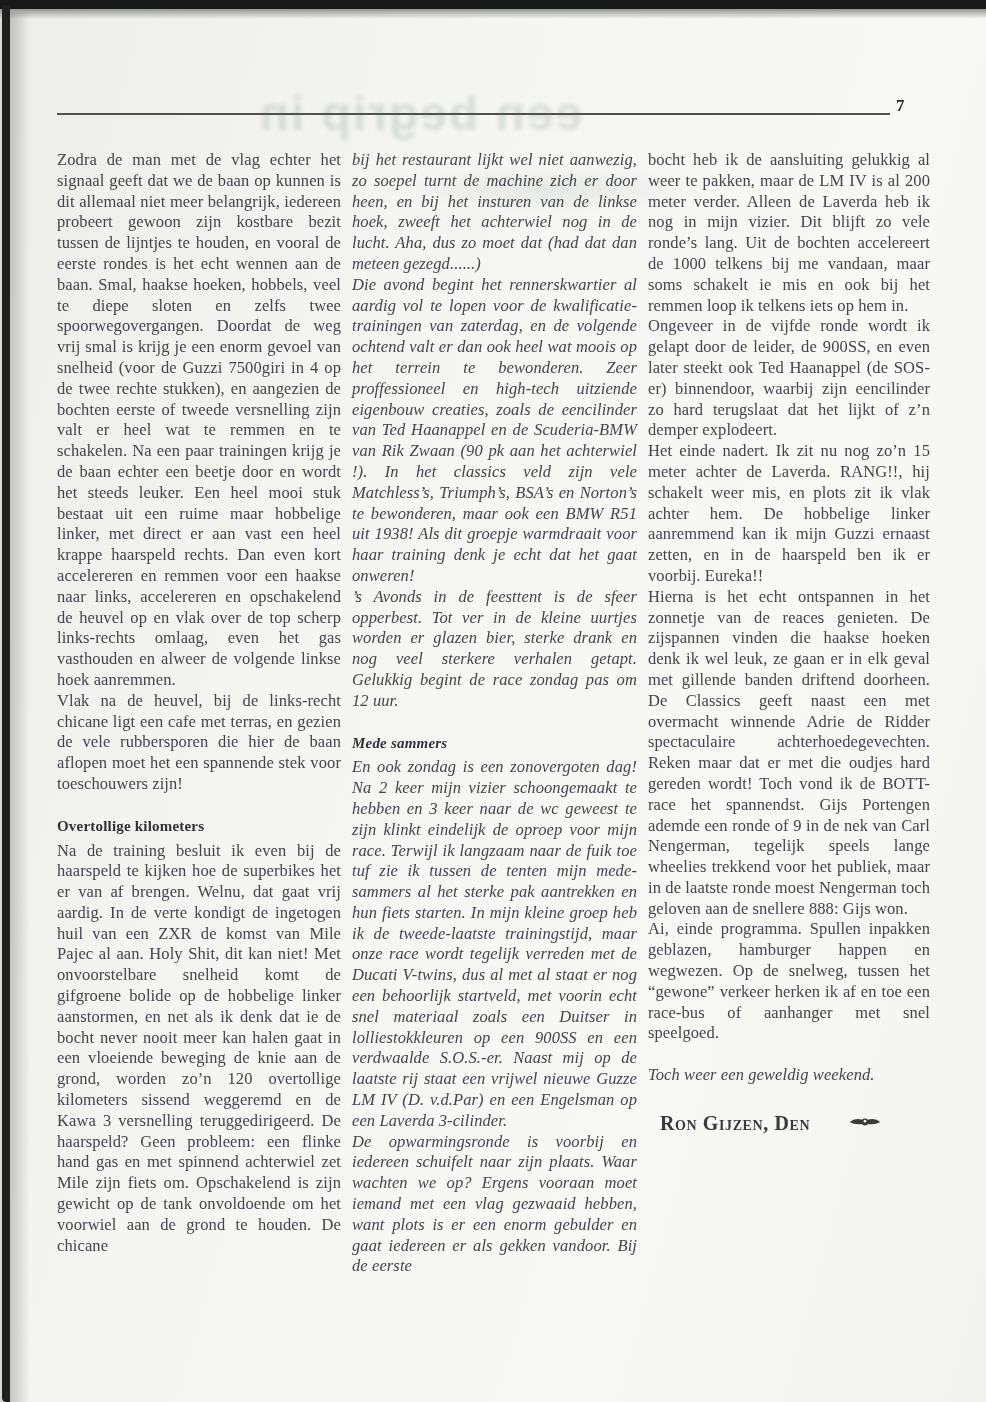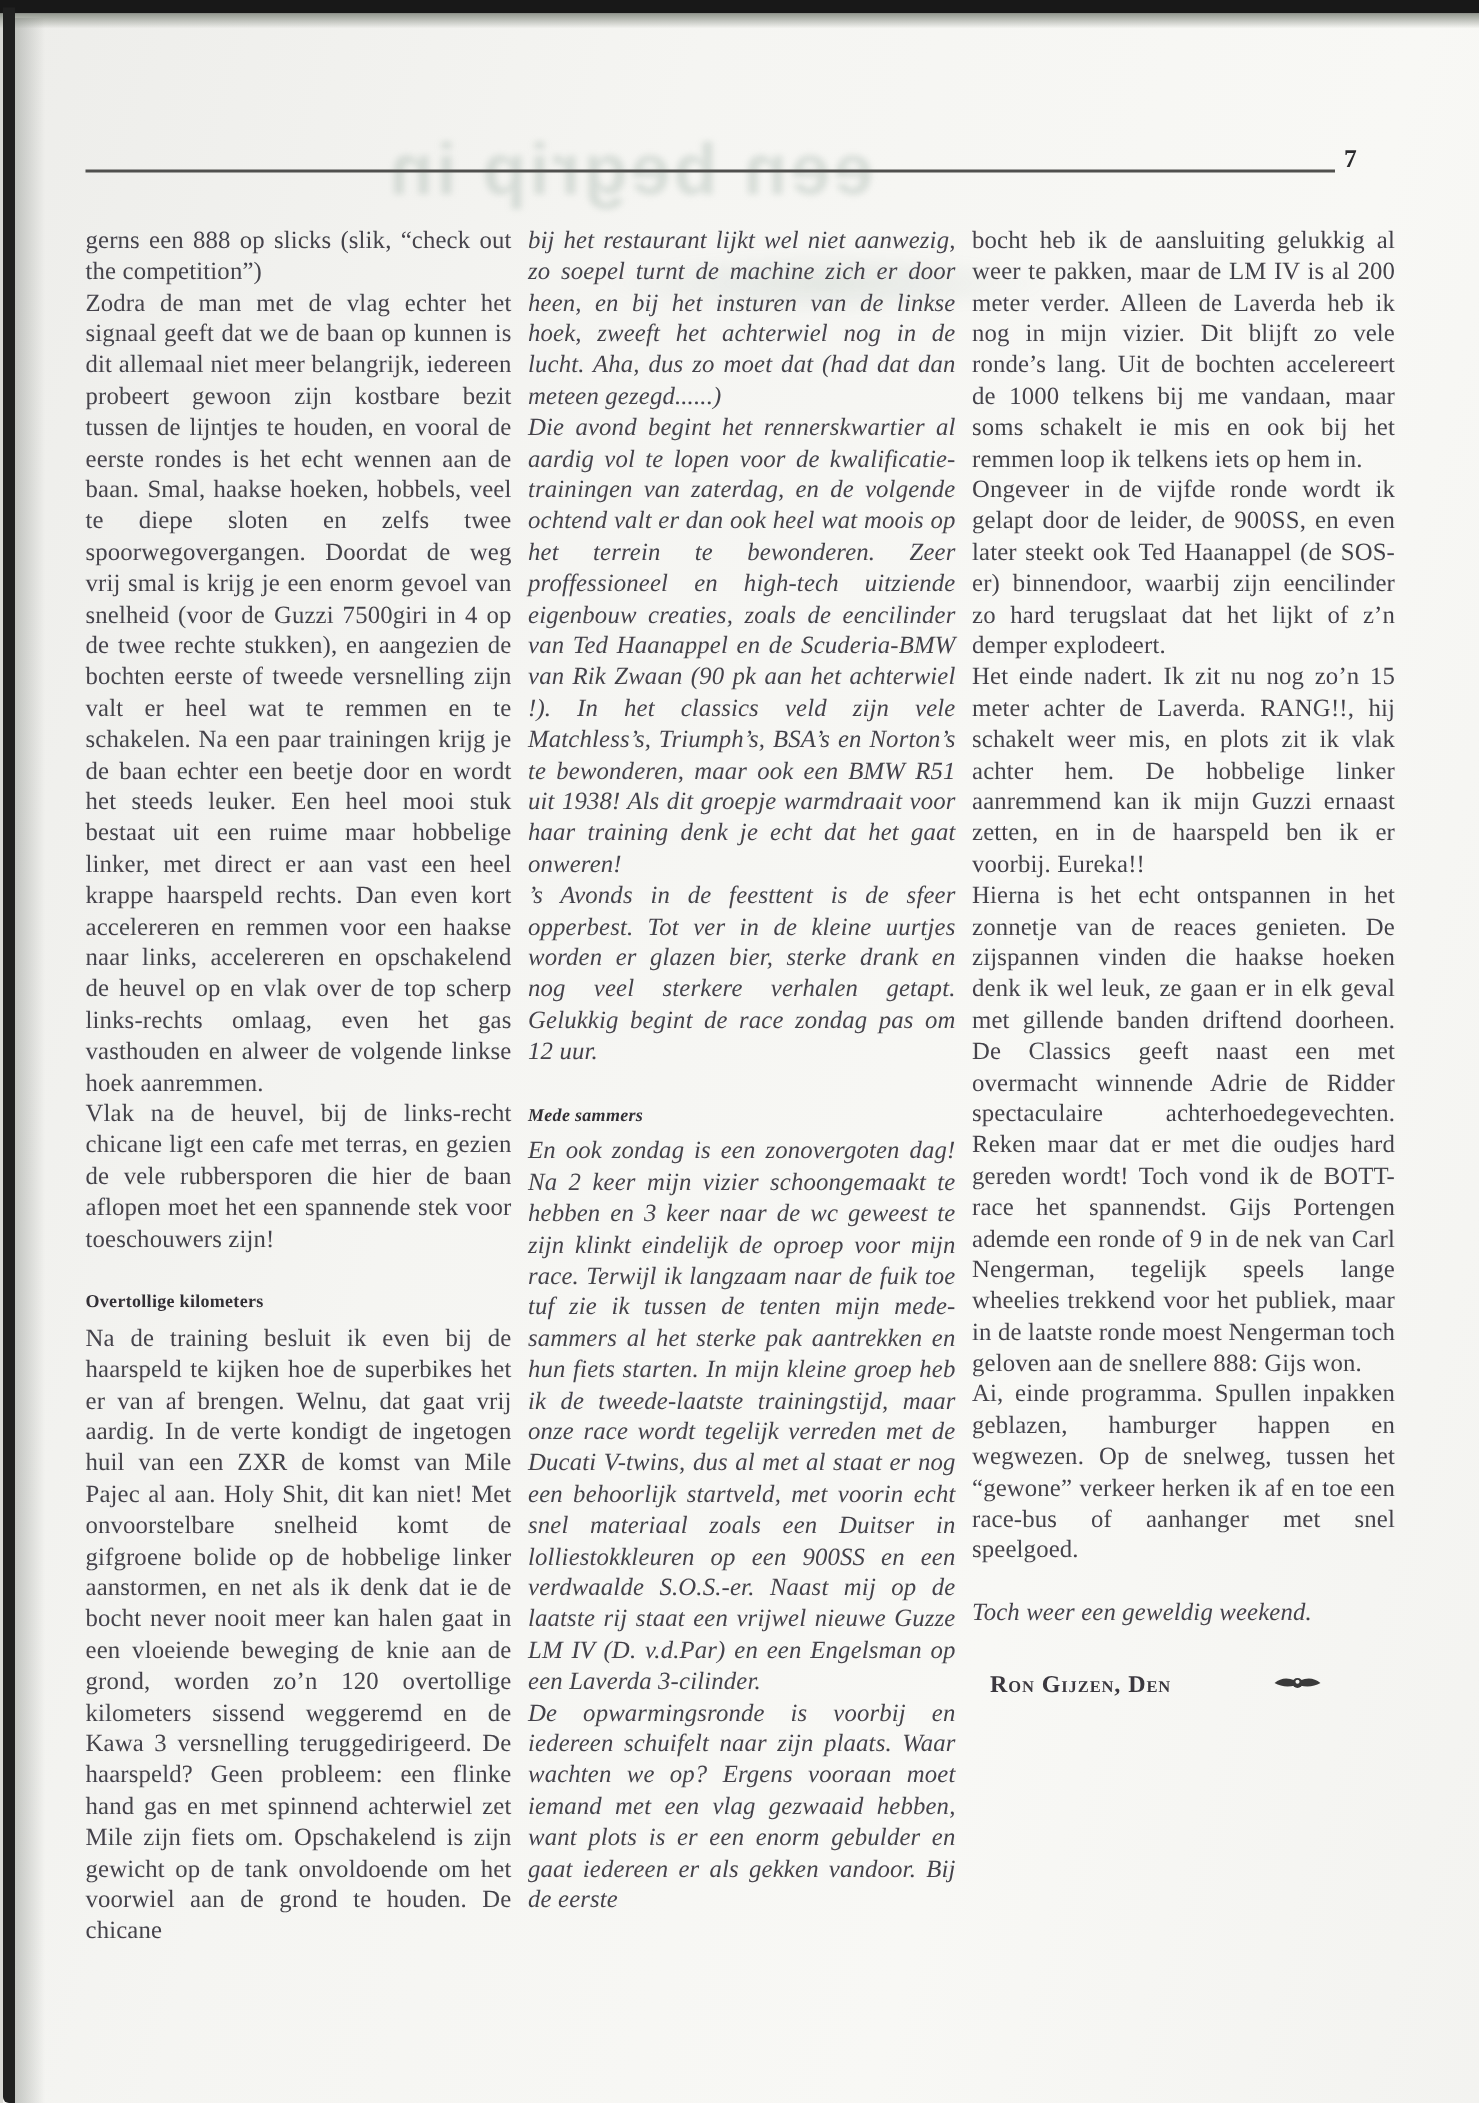--- a/index.html
+++ b/index.html
@@ -39,28 +39,28 @@
   .col{
     position:absolute;top:150px;
     font-size:16.5px;line-height:20.8px;color:#45434b;
     text-align:justify;letter-spacing:0.1px;
   }
   .col-1{left:57px;width:284px;}
   .col-2{left:352px;width:285px;font-style:italic;}
   .col-3{left:648px;width:282px;}
   .col p{margin:0;}
   .col h3{
-    font-size:12px;line-height:20.8px;font-weight:bold;color:#333036;
+    font-size:15px;line-height:20.8px;font-weight:bold;color:#333036;
     margin:21px 0 4px 0;text-align:left;letter-spacing:0.2px;
   }
   .spacer-par{margin-top:21px !important;font-style:italic;}
 
   .signature{
     margin-top:27px;font-weight:bold;color:#3b383f;
-    font-variant:small-caps;letter-spacing:0.6px;font-size:16px;line-height:21px;
+    font-variant:small-caps;letter-spacing:0.6px;font-size:20px;line-height:21px;
     text-align:left;position:relative;
   }
   .signature .sig-line1{padding-left:12px;display:block;}
   .signature .sig-line2{display:block;}
   .emblem{
     position:absolute;right:48px;top:2px;width:34px;height:14px;
   }
 </style>
 </head>
 <body>
@@ -71,21 +71,20 @@
 <div class="edge-left"></div>
 <div class="edge-left-fade"></div>
 
 <div class="ghost">een begrip in</div>
 <div class="ghost2"></div>
 
 <div class="header-rule"></div>
 <div class="page-number">7</div>
 
 <div class="col col-1">
-  <p>gerns een 888 op slicks (slik, “check out the competition”)</p>
   <p>Zodra de man met de vlag echter het signaal geeft dat we de baan op kunnen is dit allemaal niet meer belangrijk, iedereen probeert gewoon zijn kostbare bezit tussen de lijntjes te houden, en vooral de eerste rondes is het echt wennen aan de baan. Smal, haakse hoeken, hobbels, veel te diepe sloten en zelfs twee spoorwegovergangen. Doordat de weg vrij smal is krijg je een enorm gevoel van snelheid (voor de Guzzi 7500giri in 4 op de twee rechte stukken), en aangezien de bochten eerste of tweede versnelling zijn valt er heel wat te remmen en te schakelen. Na een paar trainingen krijg je de baan echter een beetje door en wordt het steeds leuker. Een heel mooi stuk bestaat uit een ruime maar hobbelige linker, met direct er aan vast een heel krappe haarspeld rechts. Dan even kort accelereren en remmen voor een haakse naar links, accelereren en opschakelend de heuvel op en vlak over de top scherp links-rechts omlaag, even het gas vasthouden en alweer de volgende linkse hoek aanremmen.</p>
   <p>Vlak na de heuvel, bij de links-recht chicane ligt een cafe met terras, en gezien de vele rubbersporen die hier de baan aflopen moet het een spannende stek voor toeschouwers zijn!</p>
   <h3>Overtollige kilometers</h3>
   <p>Na de training besluit ik even bij de haarspeld te kijken hoe de superbikes het er van af brengen. Welnu, dat gaat vrij aardig. In de verte kondigt de ingetogen huil van een ZXR de komst van Mile Pajec al aan. Holy Shit, dit kan niet! Met onvoorstelbare snelheid komt de gifgroene bolide op de hobbelige linker aanstormen, en net als ik denk dat ie de bocht never nooit meer kan halen gaat in een vloeiende beweging de knie aan de grond, worden zo’n 120 overtollige kilometers sissend weggeremd en de Kawa 3 versnelling teruggedirigeerd. De haarspeld? Geen probleem: een flinke hand gas en met spinnend achterwiel zet Mile zijn fiets om. Opschakelend is zijn gewicht op de tank onvoldoende om het voorwiel aan de grond te houden. De chicane</p>
 </div>
 
 <div class="col col-2">
   <p>bij het restaurant lijkt wel niet aanwezig, zo soepel turnt de machine zich er door heen, en bij het insturen van de linkse hoek, zweeft het achterwiel nog in de lucht. Aha, dus zo moet dat (had dat dan meteen gezegd......)</p>
   <p>Die avond begint het rennerskwartier al aardig vol te lopen voor de kwalificatie-trainingen van zaterdag, en de volgende ochtend valt er dan ook heel wat moois op het terrein te bewonderen. Zeer proffessioneel en high-tech uitziende eigenbouw creaties, zoals de eencilinder van Ted Haanappel en de Scuderia-BMW van Rik Zwaan (90 pk aan het achterwiel !). In het classics veld zijn vele Matchless’s, Triumph’s, BSA’s en Norton’s te bewonderen, maar ook een BMW R51 uit 1938! Als dit groepje warmdraait voor haar training denk je echt dat het gaat onweren!</p>
   <p>’s Avonds in de feesttent is de sfeer opperbest. Tot ver in de kleine uurtjes worden er glazen bier, sterke drank en nog veel sterkere verhalen getapt. Gelukkig begint de race zondag pas om 12 uur.</p>

